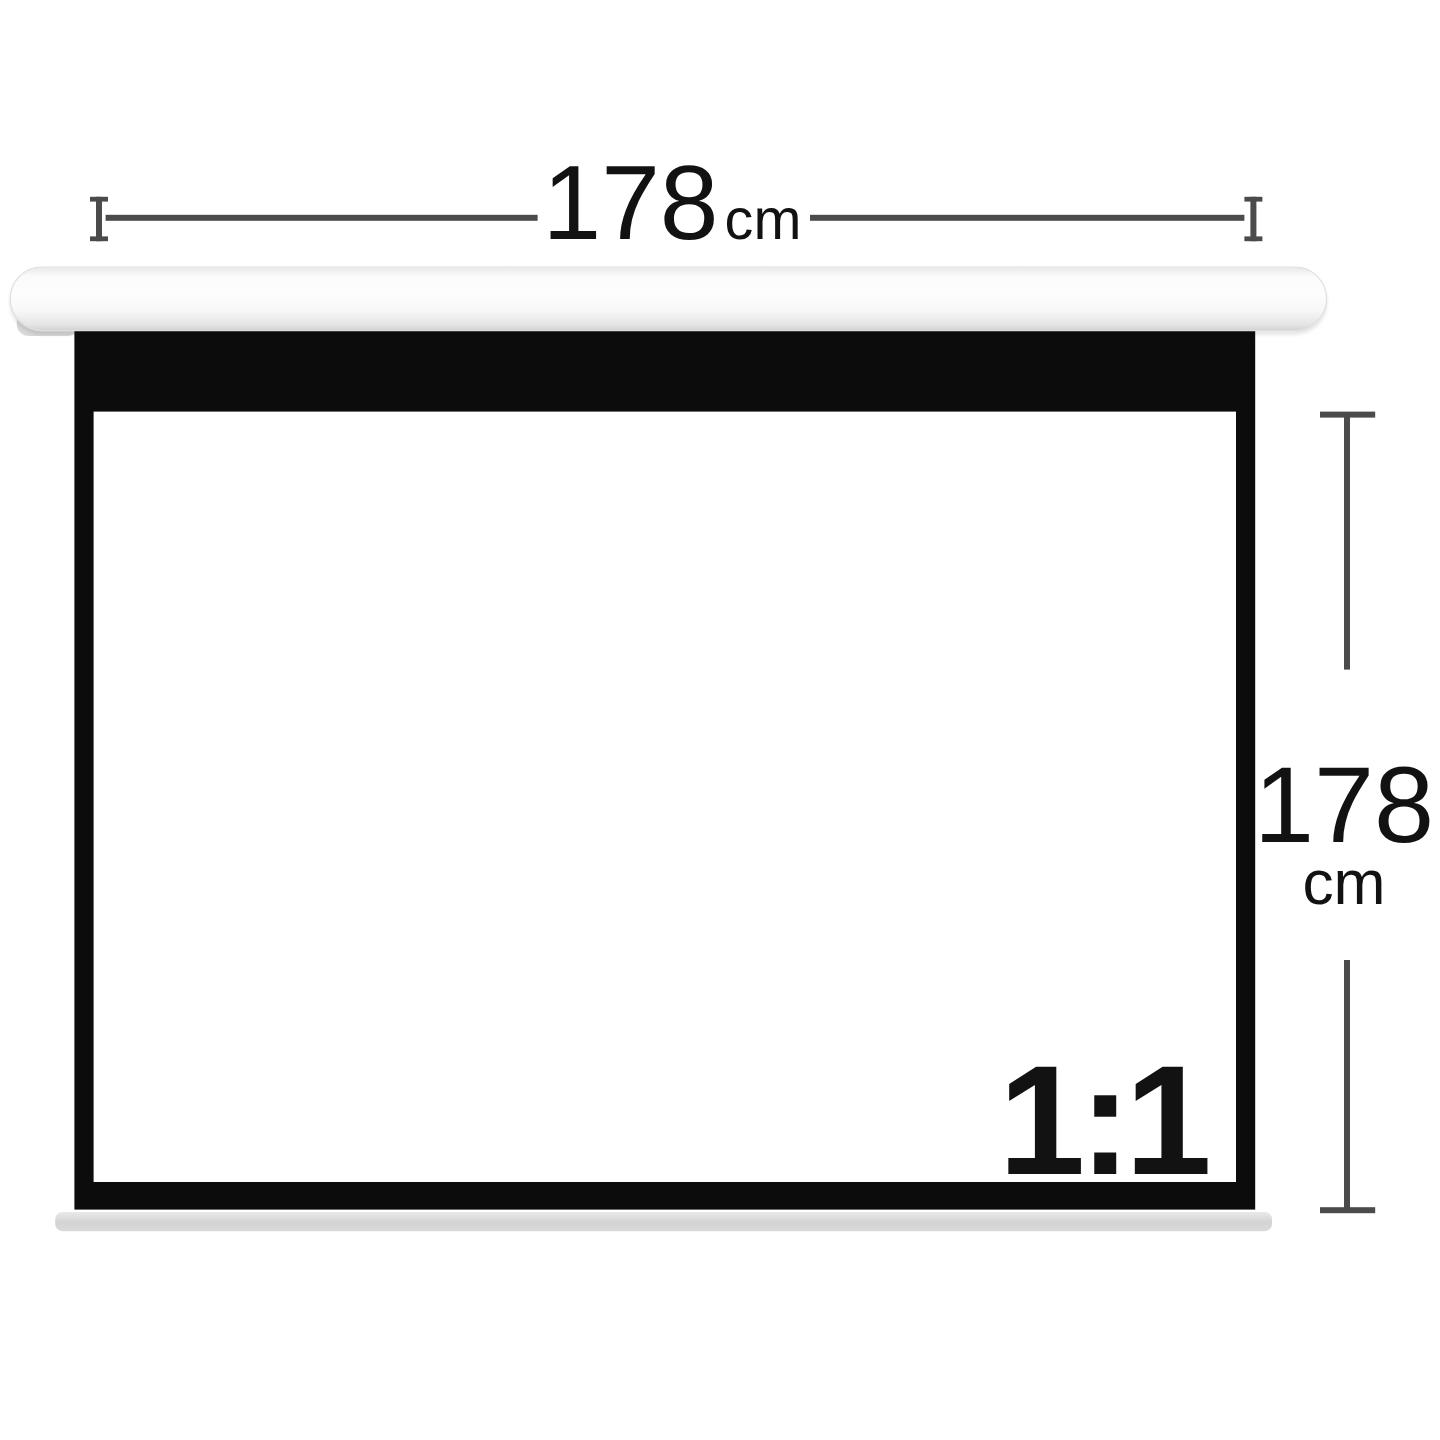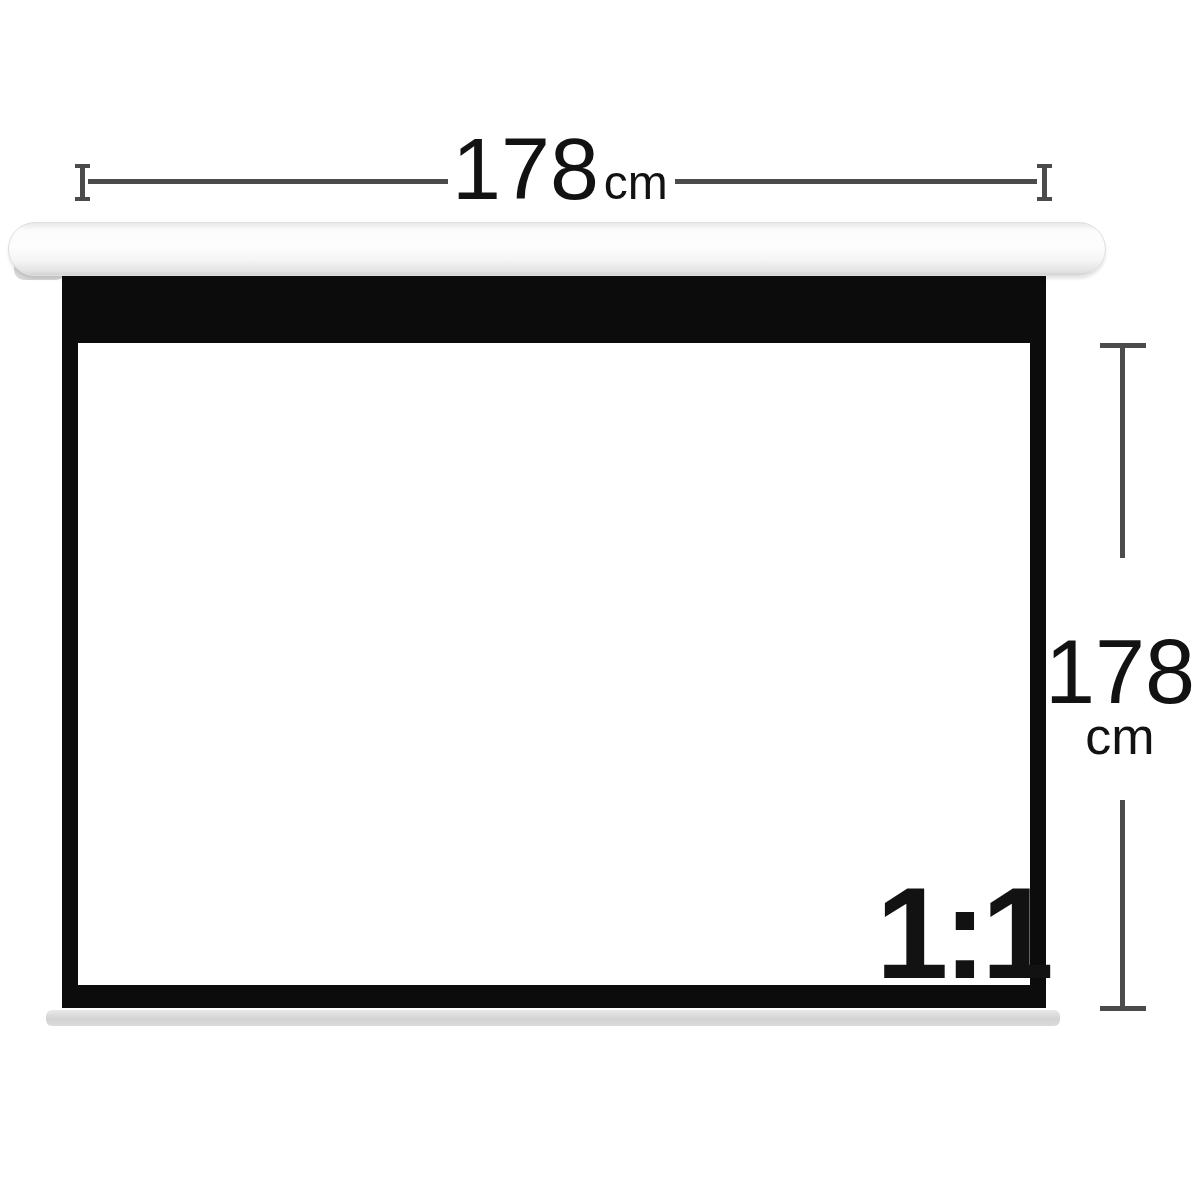--- a/index.html
+++ b/index.html
@@ -48,21 +48,21 @@
   }
   .frame{
     position:absolute;left:62px;top:270px;width:984px;height:738px;
     background:var(--frame-black);
   }
   .surface{
     position:absolute;left:16px;right:16px;top:73px;bottom:23px;background:#ffffff;
   }
   .aspect{
     position:absolute;left:832px;top:868px;font-size:130px;font-weight:700;
-    letter-spacing:-5px;line-height:1;color:var(--text);white-space:nowrap;margin-left:44px;
+    letter-spacing:-5px;line-height:1;color:var(--text);white-space:nowrap;
   }
   .slat{
     position:absolute;left:46px;top:1010px;width:1014px;height:16px;border-radius:6px;
     background:linear-gradient(180deg,#e9e9e9 0%,var(--slat-gray) 55%,#dadada 100%);
   }
 
   
   .vtick{position:absolute;left:1100px;width:46px;height:5px;background:var(--dimension-line);}
   .vtick-top{top:343px;}
   .vtick-bottom{top:1006px;}

